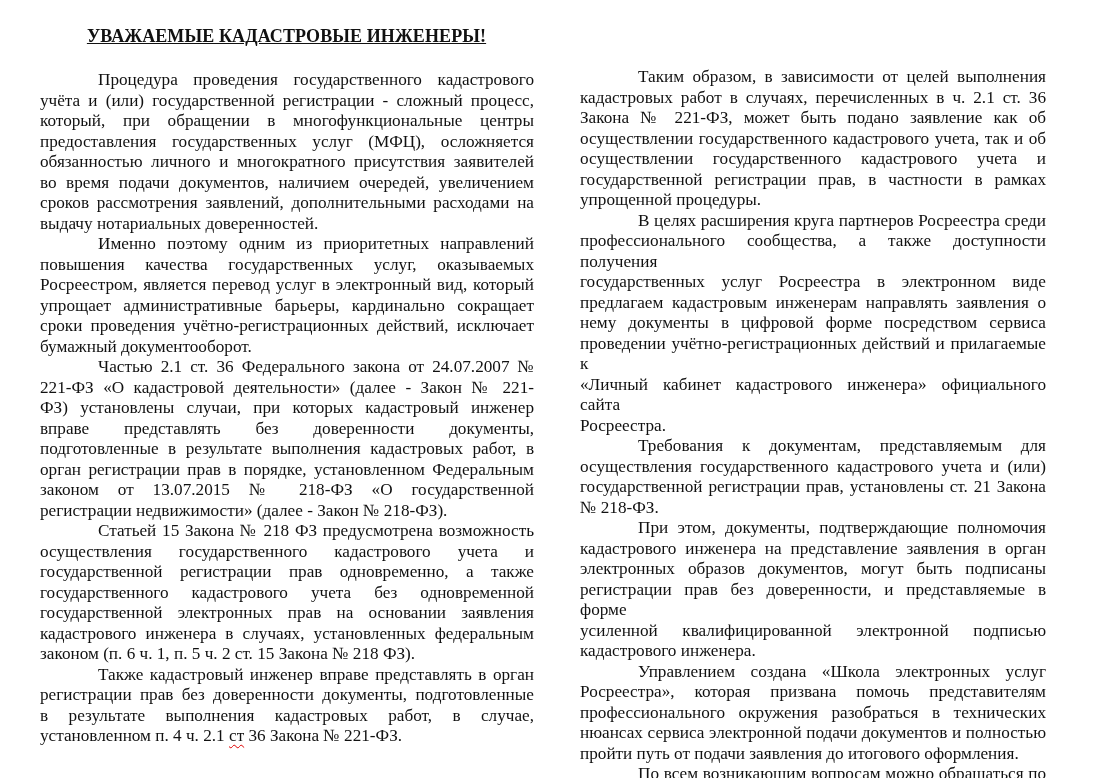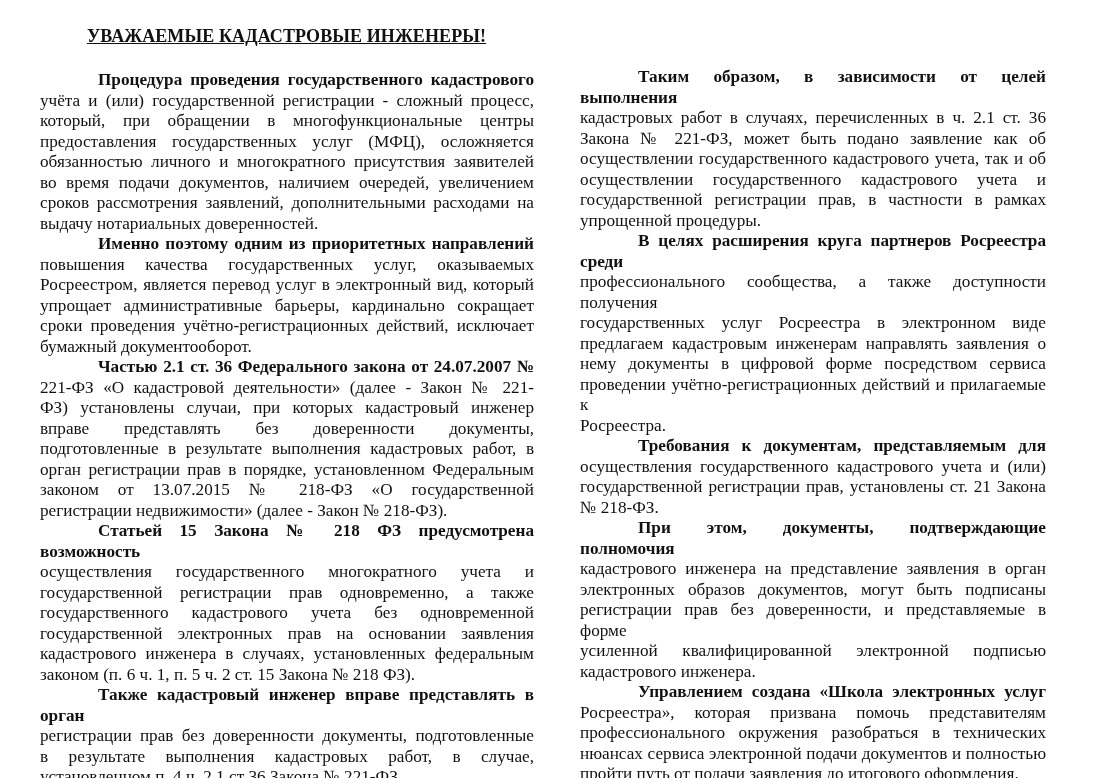--- a/index.html
+++ b/index.html
@@ -6,21 +6,21 @@
   body { width: 1111px; height: 778px; position: relative; overflow: hidden;
          font-family: "Liberation Serif", "DejaVu Serif", serif; color: #111; }
   .title { position: absolute; top: 26px; left: 40px; width: 493px; text-align: center;
            font-weight: bold; font-size: 18px; text-decoration: underline; letter-spacing: 0.1px; }
   .col { position: absolute; font-size: 17.2px; line-height: 20.5px; text-align: justify; }
   .col-left { left: 40px; top: 70px; width: 494px; }
   .col-right { left: 580px; top: 67px; width: 466px; }
   .col p { margin: 0; text-indent: 58px; hyphens: none; }
   .col p .ln { display: block; text-align: justify; text-align-last: justify; }
   .col p .ln.last { text-align-last: left; }
-  .col p .ln.first { text-indent: 58px; font-weight: bold; }
+  .col p .ln.first { text-indent: 58px; }
   .col p { text-indent: 0; }
   .squig { text-decoration: underline wavy #d00; text-decoration-thickness: 1px; text-underline-offset: 3px; }
 </style>
 </head>
 <body>
 
 <div>
   <div class="title">УВАЖАЕМЫЕ КАДАСТРОВЫЕ ИНЖЕНЕРЫ!</div>
   <div class="col col-left" id="col-left">
       <p>
@@ -46,21 +46,21 @@
         <span class="ln">221-ФЗ    «О кадастровой деятельности» (далее - Закон № 221-</span>
         <span class="ln">ФЗ) установлены случаи, при которых кадастровый инженер</span>
         <span class="ln">вправе представлять без доверенности документы,</span>
         <span class="ln">подготовленные в результате выполнения кадастровых работ, в</span>
         <span class="ln">орган регистрации прав в порядке, установленном Федеральным</span>
         <span class="ln">законом от 13.07.2015 № 218-ФЗ «О государственной</span>
         <span class="ln last">регистрации недвижимости» (далее - Закон № 218-ФЗ).</span>
       </p>
       <p>
         <span class="ln first">Статьей 15 Закона № 218 ФЗ предусмотрена возможность</span>
-        <span class="ln">осуществления государственного многократного учета и</span>
+        <span class="ln">осуществления государственного кадастрового учета и</span>
         <span class="ln">государственной регистрации прав одновременно, а также</span>
         <span class="ln">государственного кадастрового учета без одновременной</span>
         <span class="ln">государственной электронных прав на основании заявления</span>
         <span class="ln">кадастрового инженера в случаях, установленных федеральным</span>
         <span class="ln last">законом (п. 6 ч. 1, п. 5 ч. 2   ст. 15 Закона № 218 ФЗ).</span>
       </p>
       <p>
         <span class="ln first">Также кадастровый инженер вправе представлять в орган</span>
         <span class="ln">регистрации прав без доверенности документы, подготовленные</span>
         <span class="ln">в результате выполнения кадастровых работ, в случае,</span>
@@ -77,20 +77,21 @@
         <span class="ln">государственной регистрации прав, в частности в рамках</span>
         <span class="ln last">упрощенной процедуры.</span>
       </p>
       <p>
         <span class="ln first">В целях расширения круга партнеров Росреестра среди</span>
         <span class="ln">профессионального сообщества, а также доступности получения</span>
         <span class="ln">государственных услуг Росреестра в электронном виде</span>
         <span class="ln">предлагаем кадастровым инженерам направлять заявления о</span>
         <span class="ln">нему документы в цифровой форме посредством сервиса</span>
         <span class="ln">проведении учётно-регистрационных действий и прилагаемые к</span>
+        <span class="ln">«Личный кабинет кадастрового инженера» официального сайта</span>
         <span class="ln last">Росреестра.</span>
       </p>
       <p>
         <span class="ln first">Требования к документам, представляемым для</span>
         <span class="ln">осуществления государственного кадастрового учета и (или)</span>
         <span class="ln">государственной регистрации прав, установлены ст. 21 Закона</span>
         <span class="ln last">№ 218-ФЗ.</span>
       </p>
       <p>
         <span class="ln first">При этом, документы, подтверждающие полномочия</span>

